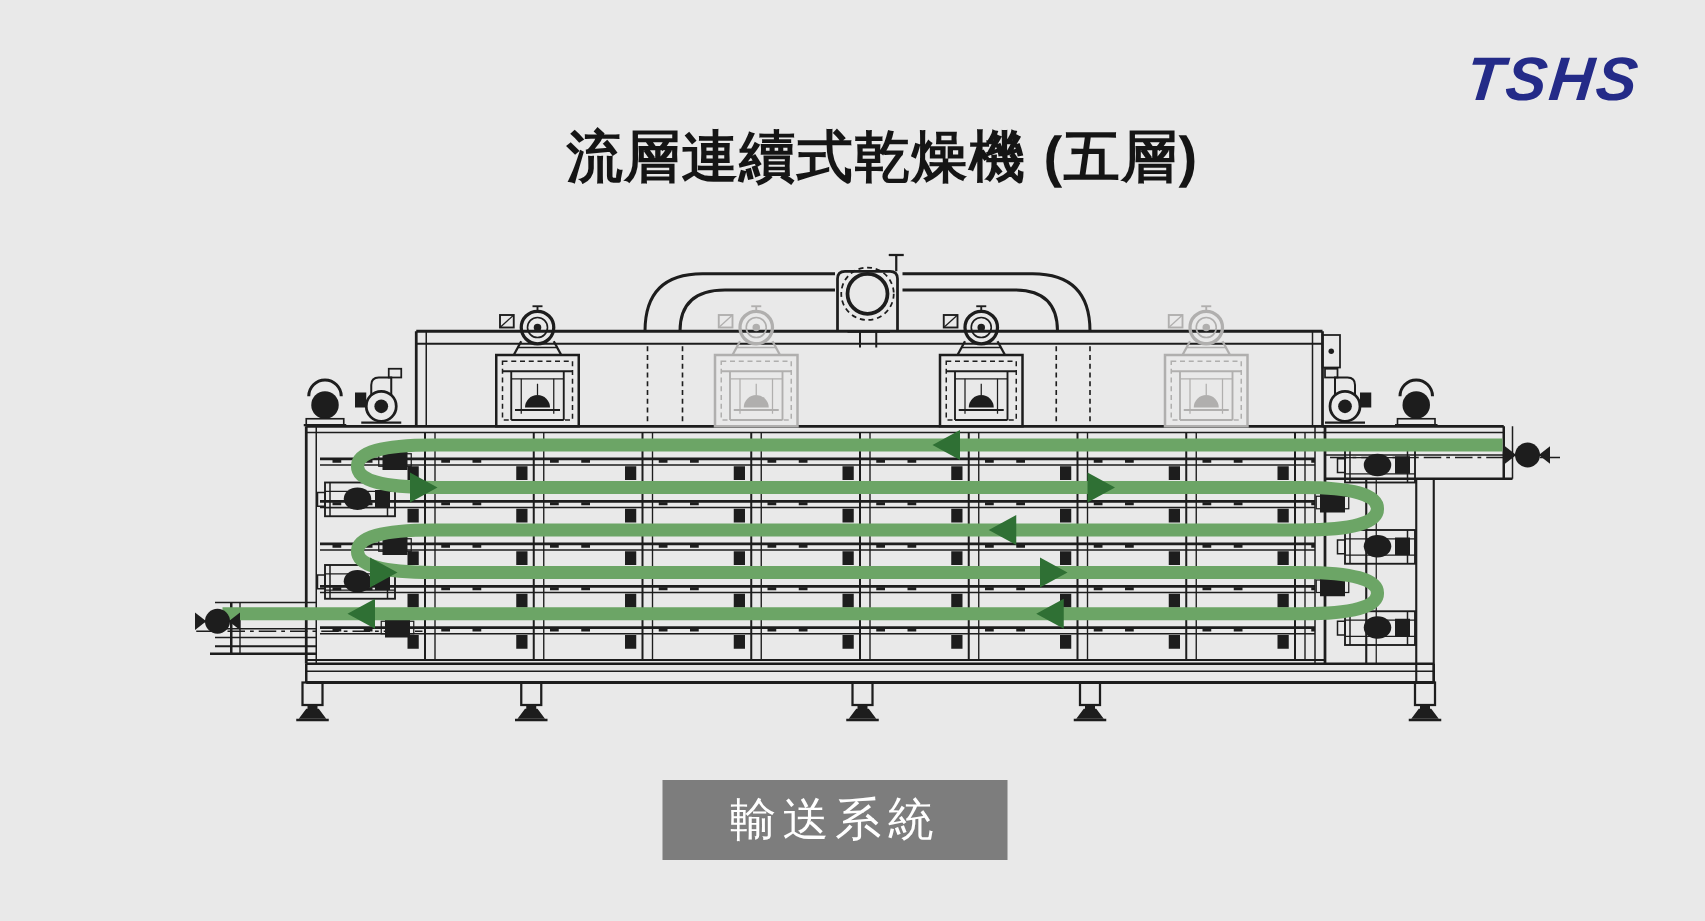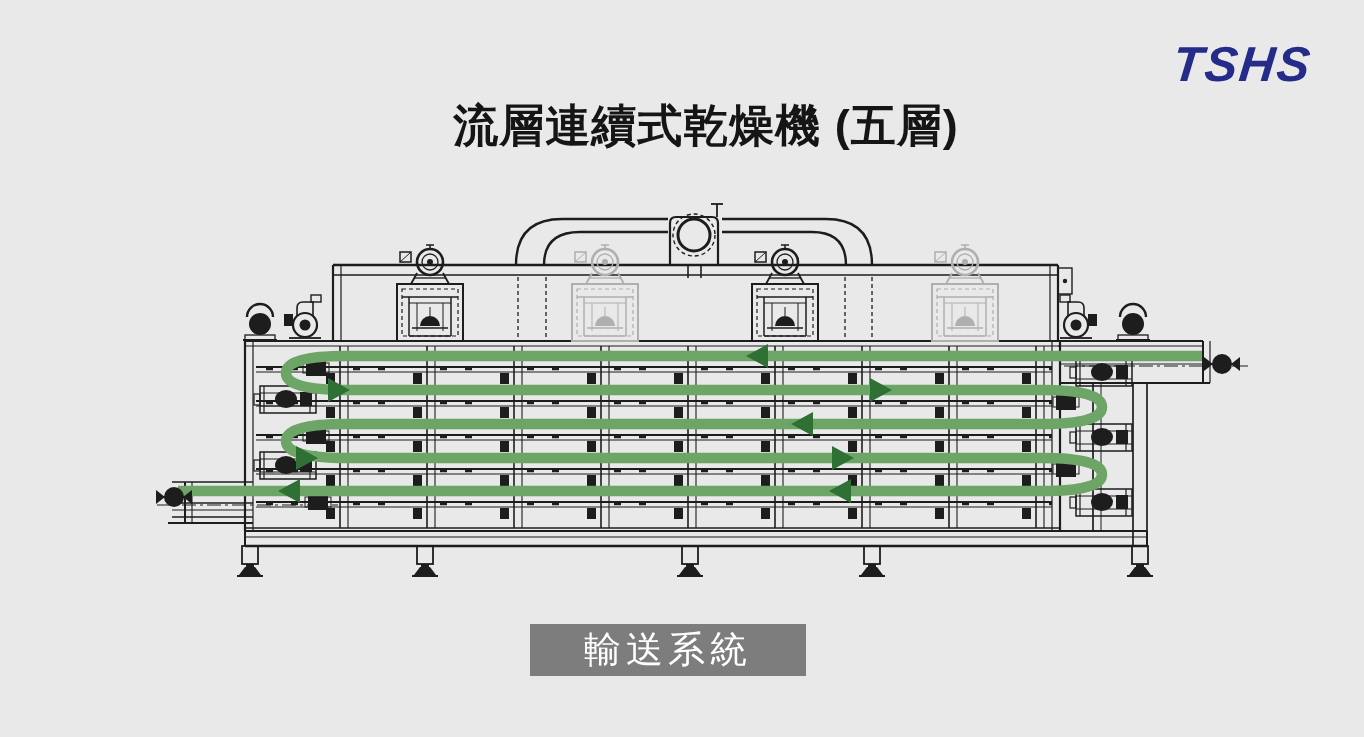--- a/index.html
+++ b/index.html
@@ -12,21 +12,21 @@
     position:absolute;top:36px;right:52px;
     font-size:49px;font-weight:800;font-style:italic;
     letter-spacing:2px;color:var(--navy,#242b88);
     transform:skewX(-6deg);
   }
   .title{
     position:absolute;top:96px;left:12px;width:1340px;text-align:center;
     font-size:45px;font-weight:700;color:#151515;letter-spacing:1px;padding-left:24px;
   }
   .caption{
-    position:absolute;left:530px;top:624px;width:276px;height:52px;
+    position:absolute;left:530px;top:624px;width:276px;height:64px;
     background:var(--caption-bg,#7d7d7d);
     color:var(--caption-fg,#ffffff);
     font-size:37px;letter-spacing:5px;font-weight:500;
     display:flex;align-items:center;justify-content:center;
   }
   svg{position:absolute;left:0;top:0;}
   .ln{stroke:var(--line,#1d1d1d);fill:none;}
   .fl{fill:var(--line,#1d1d1d);stroke:none;}
   .green{stroke:var(--flow,#6ca566);fill:none;}
   .ar{fill:var(--arrow,#2f7034);stroke:none;}

